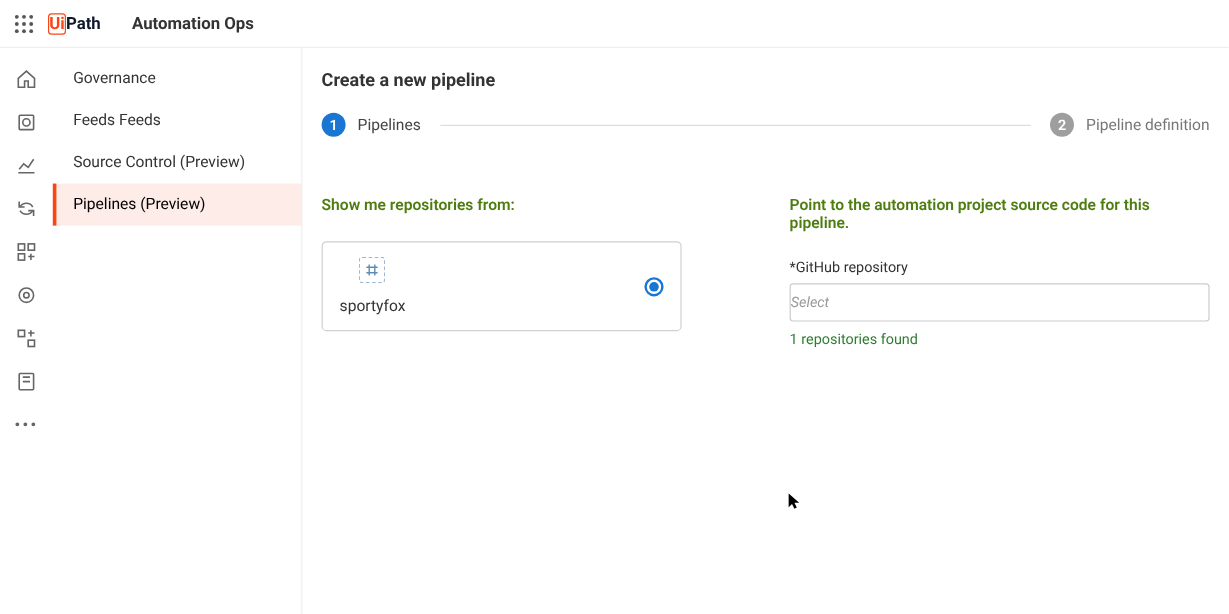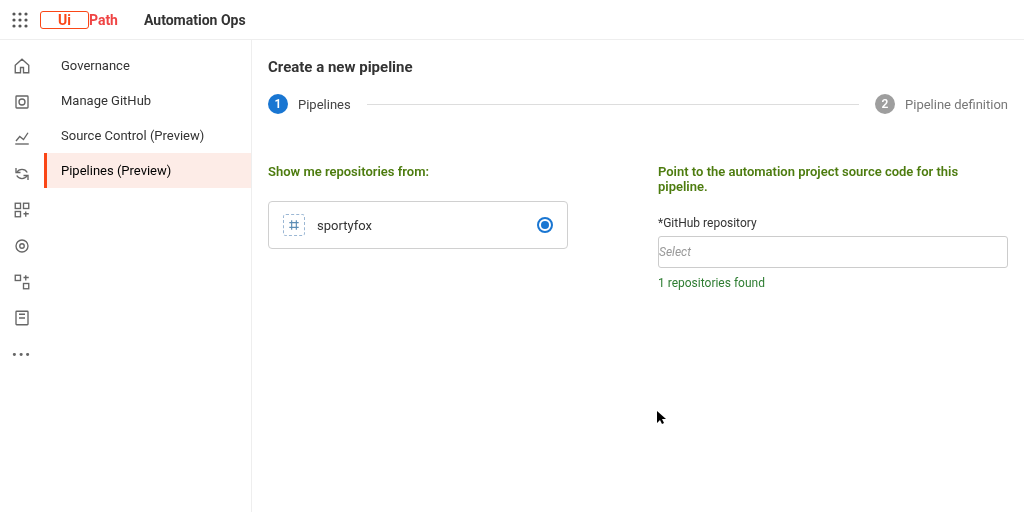--- a/index.html
+++ b/index.html
@@ -1,22 +1,22 @@
 <!DOCTYPE html>
 <html><head>
 <meta charset="utf-8">
 <style>
   * { box-sizing: border-box; margin: 0; padding: 0; }
   body { font-family: -apple-system, "Segoe UI", Roboto, Arial, sans-serif; font-size: 13px; color: #333; background: #fff; width: 1024px; height: 512px; overflow: hidden; }
   .topbar { height: 40px; display: flex; align-items: center; padding: 0 8px; border-bottom: 1px solid #eee; }
   .app-launcher { width: 24px; height: 24px; display: flex; align-items: center; justify-content: center; color: #555; margin-right: 8px; cursor: pointer; }
   .brand { display: flex; align-items: center; gap: 4px; }
   .brand-logo { font-weight: 700; font-size: 14px; }
-  .brand-logo .u { color: #fa4616; border: 1.5px solid #fa4616; border-radius: 3px; padding: 0 17px; }
-  .brand-logo .path { color: #ef4444; text-align: right; }
+  .brand-logo .u { color: #fa4616; border: 1.5px solid #fa4616; border-radius: 3px; padding: 0 0; }
+  .brand-logo .path { color: #0f172a; text-align: right; }
   .brand-title { font-weight: 700; font-size: 14px; color: #333; margin-left: 22px; }
 
   .shell { display: flex; height: calc(100% - 40px); }
   .iconrail { width: 44px; border-right: none; display: flex; flex-direction: column; align-items: center; padding-top: 16px; gap: 16px; color: #666; }
   .iconrail .rail-icon { width: 20px; height: 20px; display:flex; align-items:center; justify-content:center; cursor:pointer; }
   .iconrail .more-icon { letter-spacing: 2px; font-weight: bold; }
 
   .sidebar { width: 208px; border-right: 1px solid #eee; padding-top: 8px; }
   .sidebar-item { padding: 10px 14px; font-size: 13px; color: #333; cursor: pointer; border-left: 3px solid transparent; }
   .sidebar-item.active { background: #FDECE7; color: #000000; border-left: 3px solid #fa4616; }
@@ -31,21 +31,21 @@
   .step.inactive .step-num { background: #9e9e9e; }
   .step-label { font-size: 13px; color: #444; }
   .step.inactive .step-label { color: #777; }
   .step-line { flex: 1; height: 1px; background: #ddd; margin: 0 16px; min-width: 250px; }
 
   .columns { display: flex; gap: 40px; }
   .col { flex: 1; min-width: 0; }
   .col-heading { font-size: 13px; font-weight: 600; color: #4d7c0f; margin-bottom: 22px; }
   .col-heading.regular { font-weight: 600; }
   .repo-card { border: 1px solid #d0d0d0; border-radius: 4px; padding: 12px 14px; display: flex; align-items: center; justify-content: space-between; max-width: 300px; cursor: pointer; }
-  .repo-card-left { display: flex; align-items: center; gap: 12px; }
+  .repo-card-left { display: flex; align-items: center; gap: 12px; flex-direction: column; }
   .repo-icon { width: 22px; height: 22px; border: 1px dashed #9bb7d4; border-radius: 3px; display:flex; align-items:center; justify-content:center; color:#5c8db5; font-size:10px; }
   .radio-outer { width: 16px; height: 16px; border-radius: 50%; border: 2px solid #1976d2; display: flex; align-items: center; justify-content: center; }
   .radio-inner { width: 8px; height: 8px; border-radius: 50%; background: #1976d2; }
 
   .field-label { font-size: 12px; color: #333; margin-bottom: 6px; margin-top: 8px; }
   .select-box { border: 1px solid #ccc; border-radius: 3px; padding: 8px 0; font-size: 12px; color: #999; font-style: italic; cursor: pointer; }
   .found-text { font-size: 12px; color: #2e7d32; margin-top: 8px; }
 
   .cursor { position: absolute; left: 657px; top: 411px; font-size: 12px; color: #000; pointer-events: none; }
 
@@ -130,21 +130,21 @@
       <svg width="18" height="18" viewBox="0 0 24 24" fill="none" stroke="#666" stroke-width="1.8">
           <rect x="4" y="3" width="16" height="18" rx="1"></rect>
           <path d="M8 7 H16 M8 12 H16"></path>
         </svg>
     </div>
     <div class="rail-icon more-icon">•••</div>
   </div>
 
   <div class="sidebar">
     <div class="sidebar-item">Governance</div>
-    <div class="sidebar-item">Manage GitHub</div>
+    <div class="sidebar-item">Feeds Feeds</div>
     <div class="sidebar-item">Source Control (Preview)</div>
     <div class="sidebar-item active">Pipelines (Preview)</div>
   </div>
 
   <div class="main">
     <div class="page-title">Create a new pipeline</div>
 
     <div class="stepper">
       <div class="step active">
         <div class="step-num">1</div>

